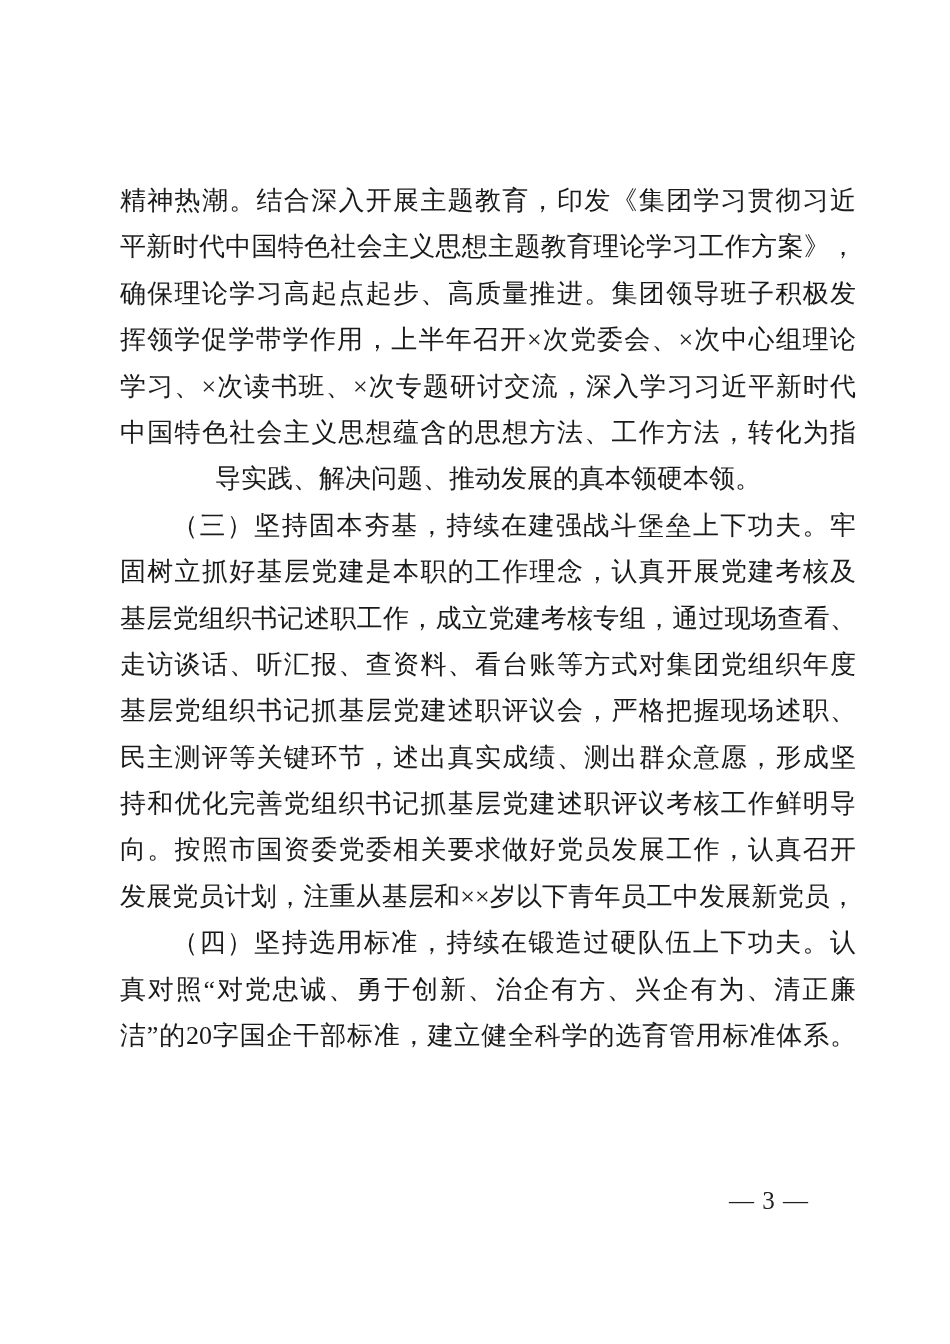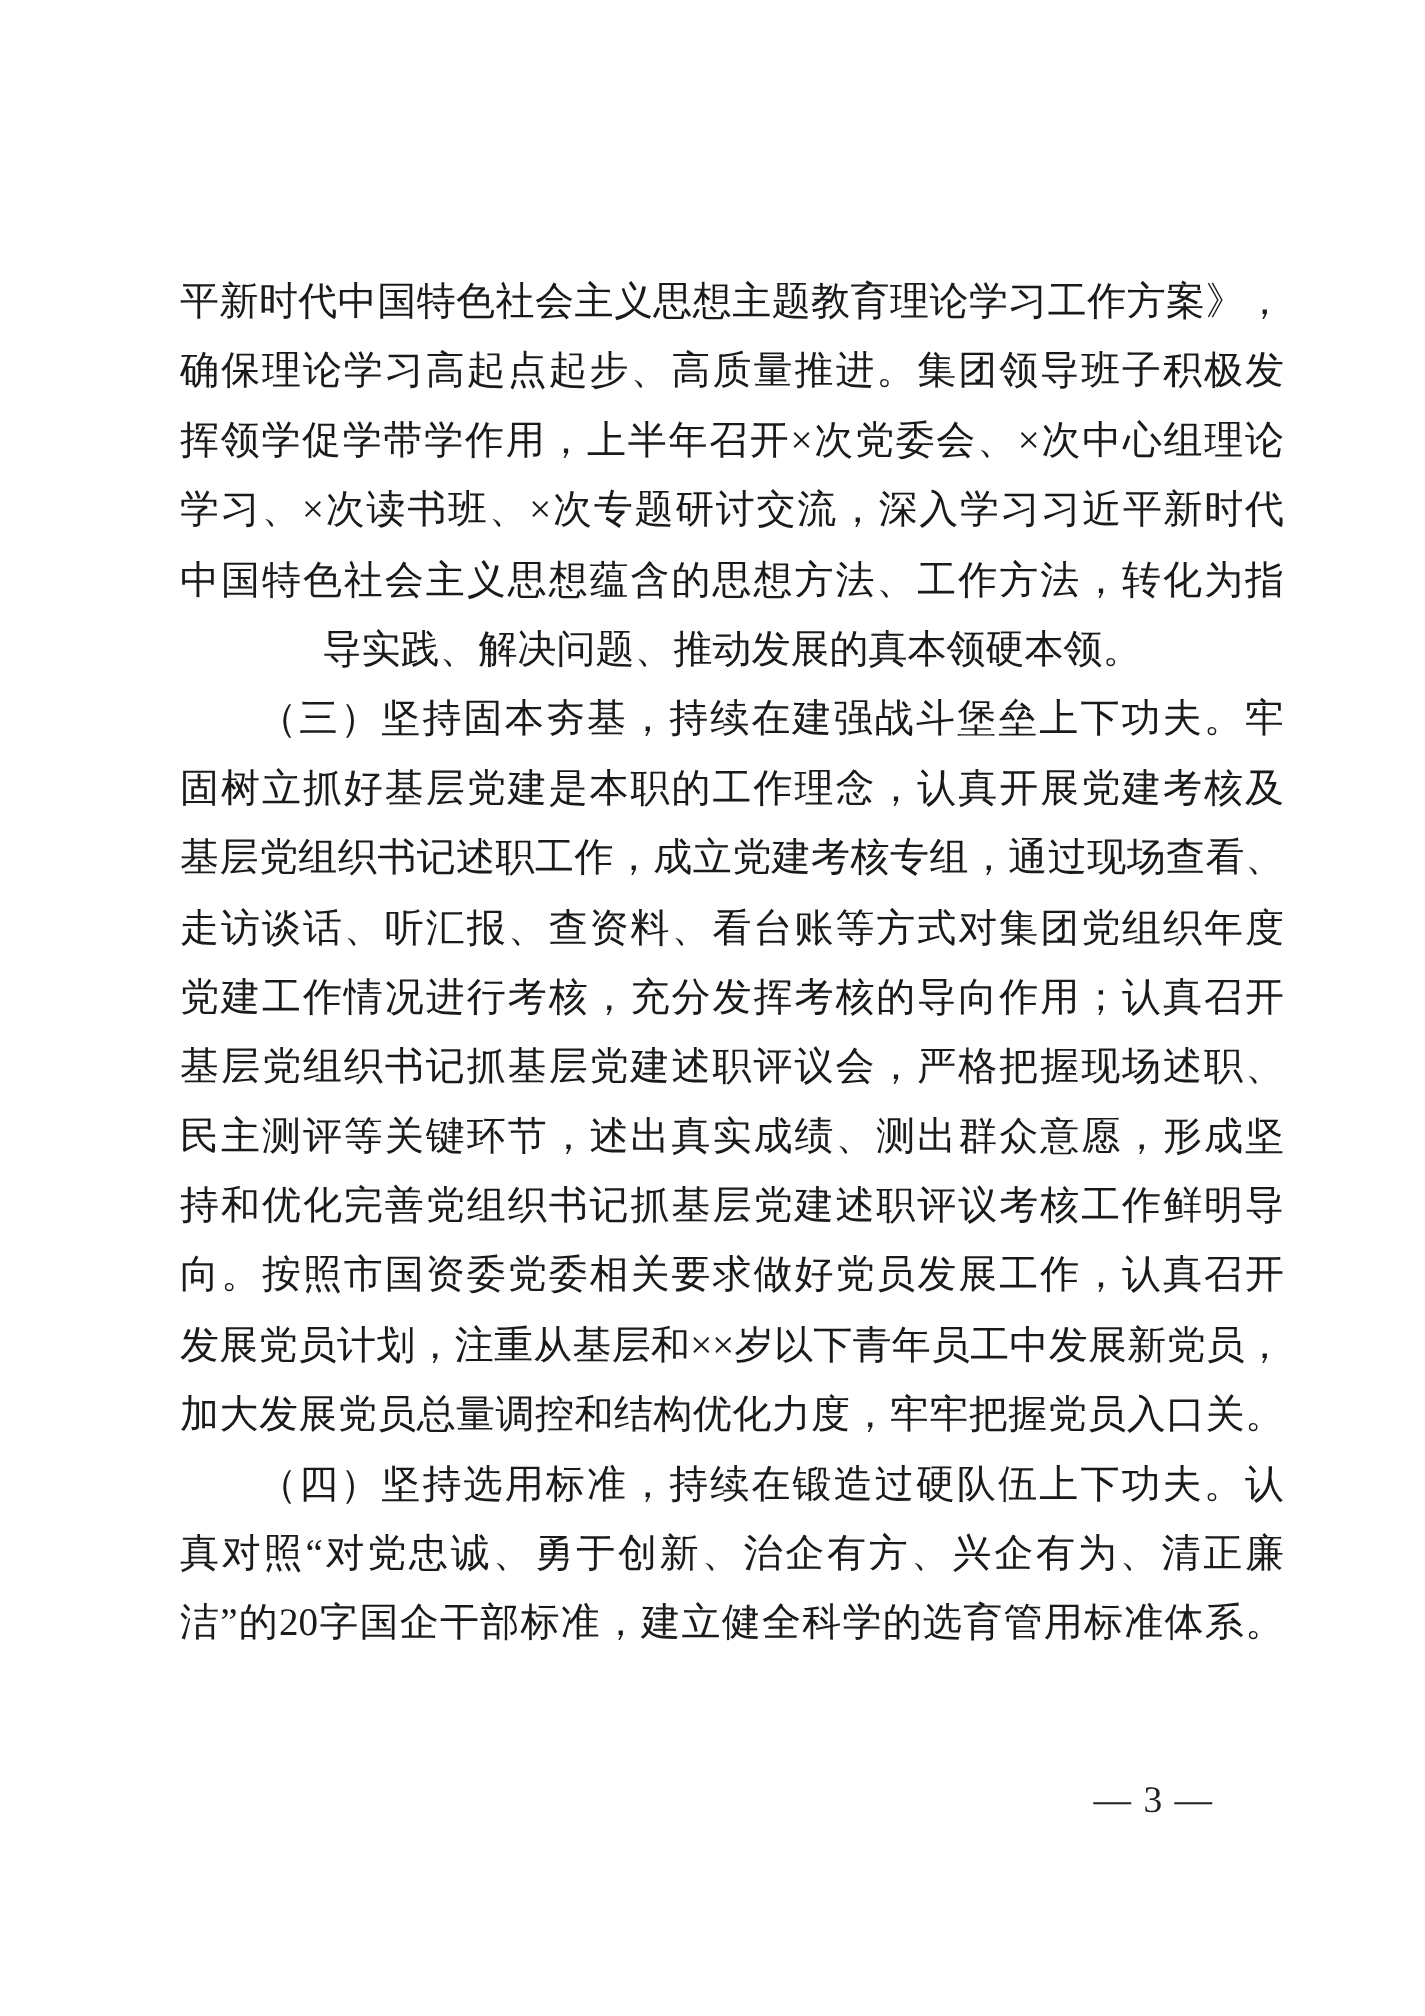--- a/index.html
+++ b/index.html
@@ -47,35 +47,34 @@
     font-size: 25px;
     color: #222222;
     letter-spacing: 1px;
   }
 </style>
 </head>
 <body>
 
 <div class="page">
   <div class="doc-body">
+      <div class="line full"><span class="seg-regular">精神热潮。结合深入开展主题教育，印发《集团学习贯彻习近</span></div>
       <div class="line full"><span class="seg-regular">平新时代中国特色社会主义思想主题教育理论学习工作方案》，</span></div>
       <div class="line full"><span class="seg-regular">确保理论学习高起点起步、高质量推进。集团领导班子积极发</span></div>
       <div class="line full"><span class="seg-regular">挥领学促学带学作用，上半年召开×次党委会、×次中心组理论</span></div>
       <div class="line full"><span class="seg-regular">学习、×次读书班、×次专题研讨交流，深入学习习近平新时代</span></div>
       <div class="line full"><span class="seg-regular">中国特色社会主义思想蕴含的思想方法、工作方法，转化为指</span></div>
       <div class="line"><span class="seg-regular">导实践、解决问题、推动发展的真本领硬本领。</span></div>
       <div class="line full indent"><span class="seg-bold">（三）坚持固本夯基，持续在建强战斗堡垒上下功夫。</span><span class="seg-regular">牢</span></div>
       <div class="line full"><span class="seg-regular">固树立抓好基层党建是本职的工作理念，认真开展党建考核及</span></div>
       <div class="line full"><span class="seg-regular">基层党组织书记述职工作，成立党建考核专组，通过现场查看、</span></div>
       <div class="line full"><span class="seg-regular">走访谈话、听汇报、查资料、看台账等方式对集团党组织年度</span></div>
-      <div class="line full"><span class="seg-regular">党建工作情况进行考核，充分发挥考核的导向作用；认真召开</span></div>
       <div class="line full"><span class="seg-regular">基层党组织书记抓基层党建述职评议会，严格把握现场述职、</span></div>
       <div class="line full"><span class="seg-regular">民主测评等关键环节，述出真实成绩、测出群众意愿，形成坚</span></div>
       <div class="line full"><span class="seg-regular">持和优化完善党组织书记抓基层党建述职评议考核工作鲜明导</span></div>
       <div class="line full"><span class="seg-regular">向。按照市国资委党委相关要求做好党员发展工作，认真召开</span></div>
       <div class="line full"><span class="seg-regular">发展党员计划，注重从基层和××岁以下青年员工中发展新党员，</span></div>
-      <div class="line full"><span class="seg-regular">加大发展党员总量调控和结构优化力度，牢牢把握党员入口关。</span></div>
       <div class="line full indent"><span class="seg-bold">（四）坚持选用标准，持续在锻造过硬队伍上下功夫。</span><span class="seg-regular">认</span></div>
       <div class="line full"><span class="seg-regular">真对照“对党忠诚、勇于创新、治企有方、兴企有为、清正廉</span></div>
       <div class="line full"><span class="seg-regular">洁”的20字国企干部标准，建立健全科学的选育管用标准体系。</span></div>
     </div>
   <div class="page-num">— 3 —</div>
 </div>
 
 </body></html>

